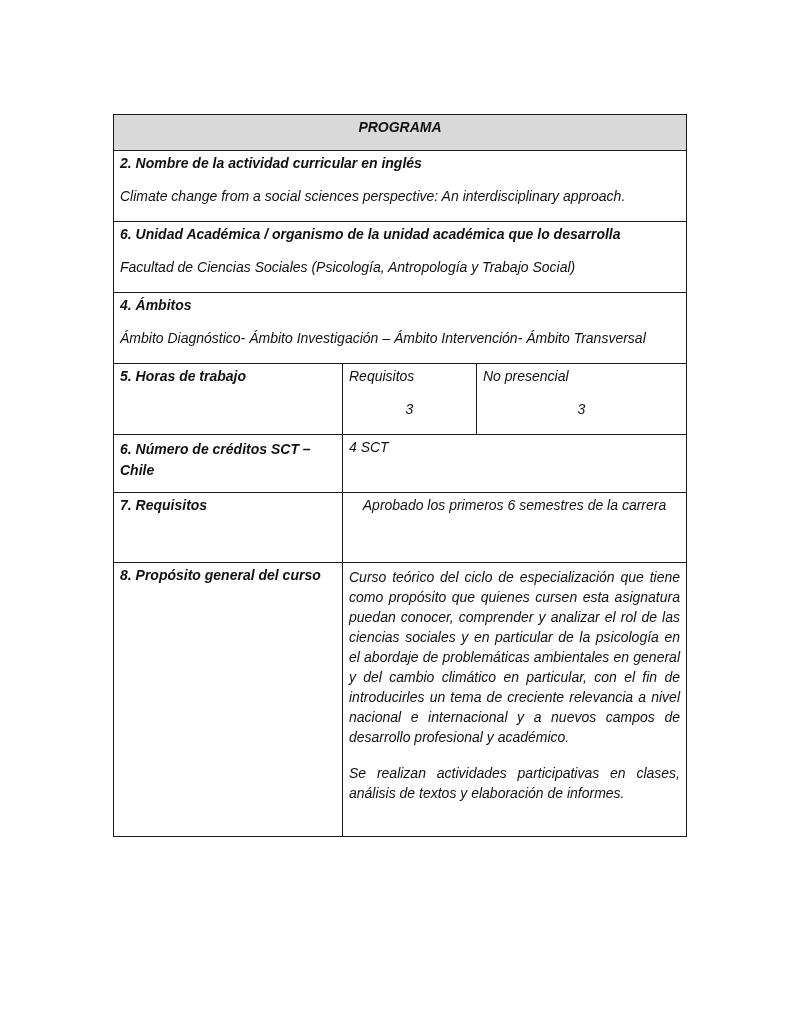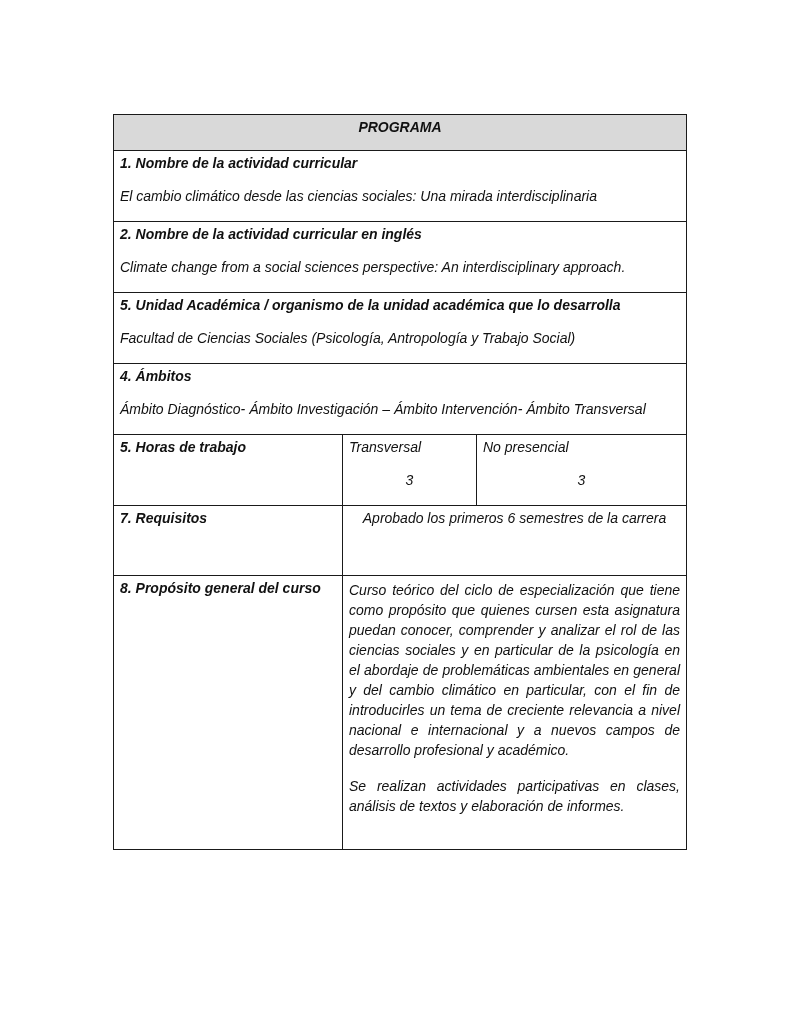--- a/index.html
+++ b/index.html
@@ -20,52 +20,50 @@
       <col style="width:229px">
       <col style="width:134px">
       <col style="width:210px">
     </colgroup>
   <tbody>
       <tr>
         <td colspan="3" class="hdr">PROGRAMA</td>
       </tr>
   <tr>
         <td colspan="3" style="height:62px">
-    <div class="b">1. Nombre de la actividad curricular</div>
-    <div class="sp">El cambio climático desde las ciencias sociales: Una mirada interdisciplinaria</div>
-  </td>
-      </tr>
-  <tr>
-        <td colspan="3" style="height:62px">
     <div class="b">2. Nombre de la actividad curricular en inglés</div>
     <div class="sp">Climate change from a social sciences perspective: An interdisciplinary approach.</div>
   </td>
       </tr>
   <tr>
         <td colspan="3" style="height:62px">
-    <div class="b">5. Unidad Académica / organismo de la unidad académica que lo desarrolla</div>
+    <div class="b">6. Unidad Académica / organismo de la unidad académica que lo desarrolla</div>
     <div class="sp">Facultad de Ciencias Sociales (Psicología, Antropología y Trabajo Social)</div>
   </td>
       </tr>
   <tr>
         <td colspan="3" style="height:62px">
     <div class="b">4. Ámbitos</div>
     <div class="sp">Ámbito Diagnóstico- Ámbito Investigación – Ámbito Intervención- Ámbito Transversal</div>
   </td>
       </tr>
   <tr style="height:71px">
     <td class="b">5. Horas de trabajo</td>
     <td>
-      <div>Transversal</div>
+      <div>Requisitos</div>
       <div class="center sp">3</div>
     </td>
     <td>
       <div>No presencial</div>
       <div class="center sp">3</div>
     </td>
+  </tr>
+  <tr style="height:58px">
+    <td class="b" style="line-height:21px">6. Número de créditos SCT – Chile</td>
+    <td colspan="2">4 SCT</td>
   </tr>
   <tr style="height:70px">
     <td class="b">7. Requisitos</td>
     <td colspan="2" class="center">Aprobado los primeros 6 semestres de la carrera</td>
   </tr>
   <tr style="height:274px">
     <td class="b">8. Propósito general del curso</td>
     <td colspan="2">
       <div class="just">Curso teórico del ciclo de especialización que tiene como propósito que quienes cursen esta asignatura puedan conocer, comprender y analizar el rol de las ciencias sociales y en particular de la psicología en el abordaje de problemáticas ambientales en general y del cambio climático en particular, con el fin de introducirles un tema de creciente relevancia a nivel nacional e internacional y a nuevos campos de desarrollo profesional y académico.</div>
       <div class="just" style="margin-top:16px">Se realizan actividades participativas en clases, análisis de textos y elaboración de informes.</div>

